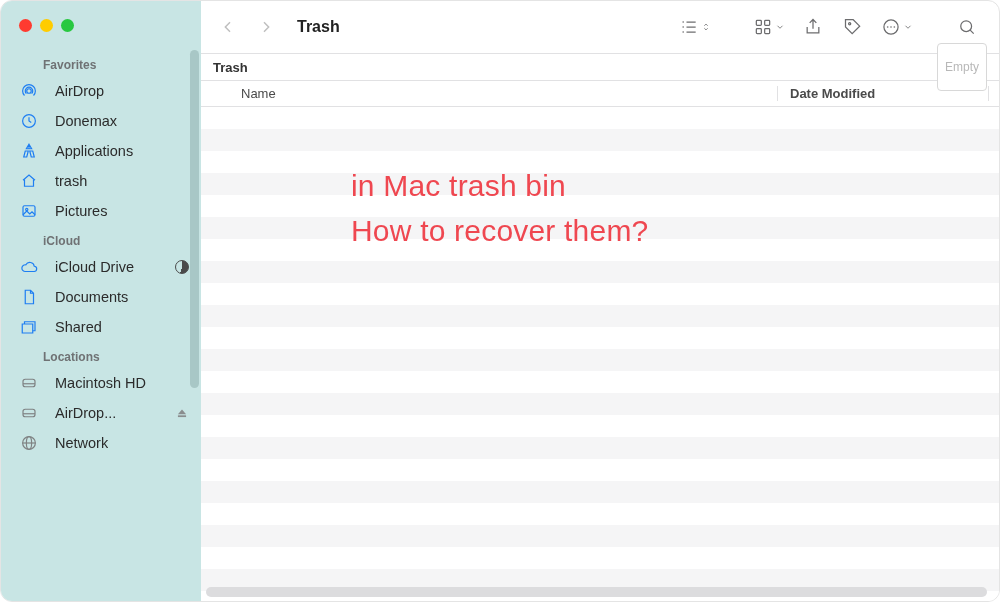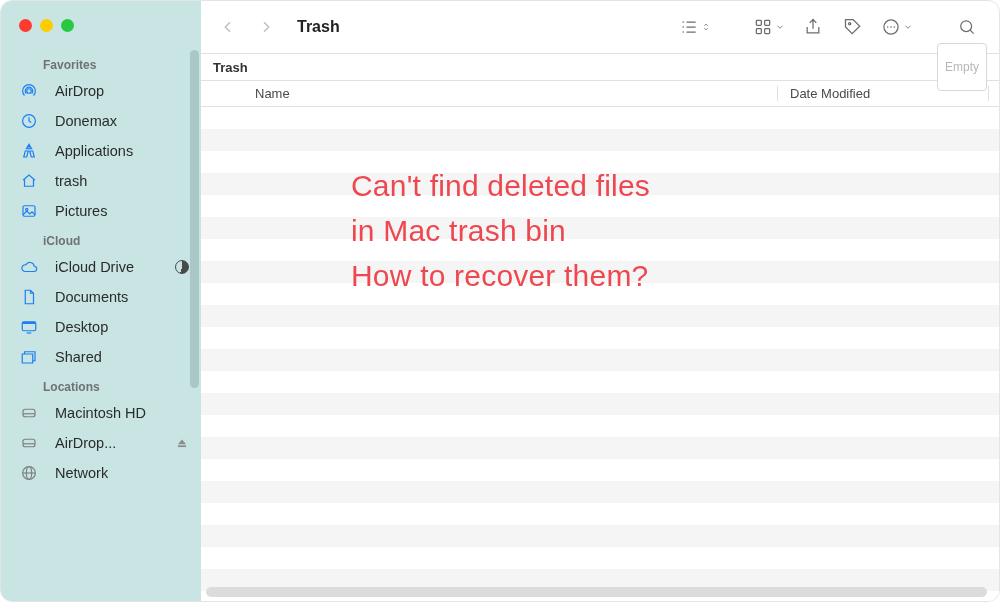--- a/index.html
+++ b/index.html
@@ -85,22 +85,22 @@
   }
   .empty-btn{
     font-size:12px;font-weight:400;color:#b8b8b8;border:1px solid #d8d8d8;
     border-radius:4px;padding:16px 7px;cursor:default;background:#fff;
   }
   
   .cols{
     height:26px;display:flex;align-items:center;border-bottom:1px solid var(--border);
     font-size:13px;color:#4a4a4a;
   }
-  .col-name{flex:0 0 577px;padding-left:54px;border-right:1px solid var(--border);}
-  .col-date{flex:1;padding-left:12px;border-right:1px solid var(--border);}
+  .col-name{flex:0 0 577px;padding-left:40px;border-right:1px solid var(--border);}
+  .col-date{flex:1;padding-left:12px;border-right:1px solid var(--border);font-weight:bold;}
   .col-last{flex:0 0 10px;}
   
   .list{
     flex:1;position:relative;overflow:hidden;
     background:repeating-linear-gradient(#fff 0 22px, var(--stripe) 22px 44px);
   }
   .overlay{
     position:absolute;left:150px;top:56px;right:40px;
     font-size:30px;line-height:1.5;color:#ef4750;font-weight:400;
     pointer-events:none;letter-spacing:.2px;
@@ -290,28 +290,20 @@
         <span class="ico">
             <svg viewBox="0 0 24 24">
               <use href="#doc-icon"></use>
             </svg>
           </span>
         <span class="lbl">Documents</span>
       </div>
       <div class="sb-item">
         <span class="ico">
             <svg viewBox="0 0 24 24">
-              <use href="#desktop-icon"></use>
-            </svg>
-          </span>
-        <span class="lbl">Desktop</span>
-      </div>
-      <div class="sb-item">
-        <span class="ico">
-            <svg viewBox="0 0 24 24">
               <use href="#shared-icon"></use>
             </svg>
           </span>
         <span class="lbl">Shared</span>
       </div>
 
       <div class="sb-group-title">Locations</div>
       <div class="sb-item">
         <span class="ico" style="color:#7f8283">
             <svg viewBox="0 0 24 24">
@@ -408,21 +400,20 @@
     </div>
 
     <div class="cols">
       <div class="col-name">Name</div>
       <div class="col-date">Date Modified</div>
       <div class="col-last"></div>
     </div>
 
     <div class="list">
       <div class="overlay">
-        <div>Can't find deleted files</div>
         <div>in Mac trash bin</div>
         <div>How to recover them?</div>
       </div>
     </div>
   </div>
 
   <div class="bottom-scroll"></div>
 </div>
 
 </body></html>

